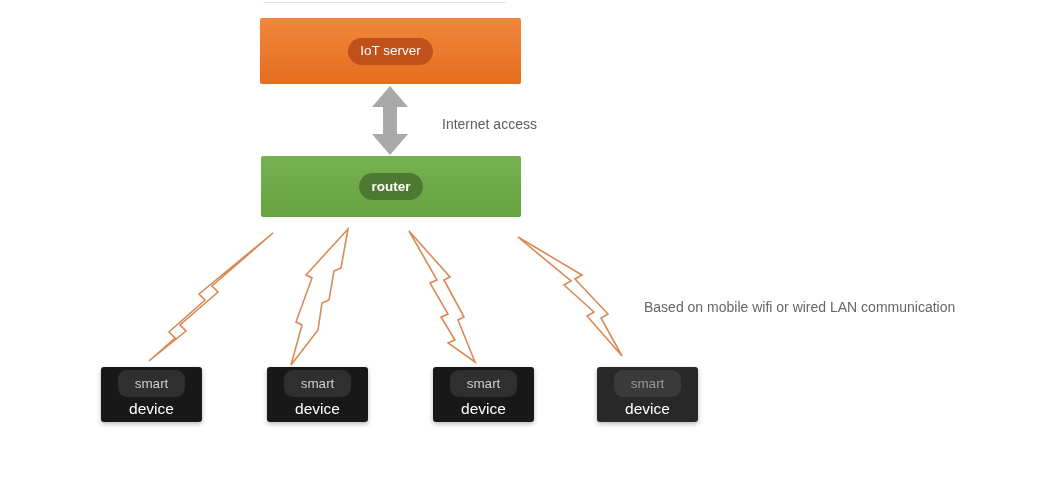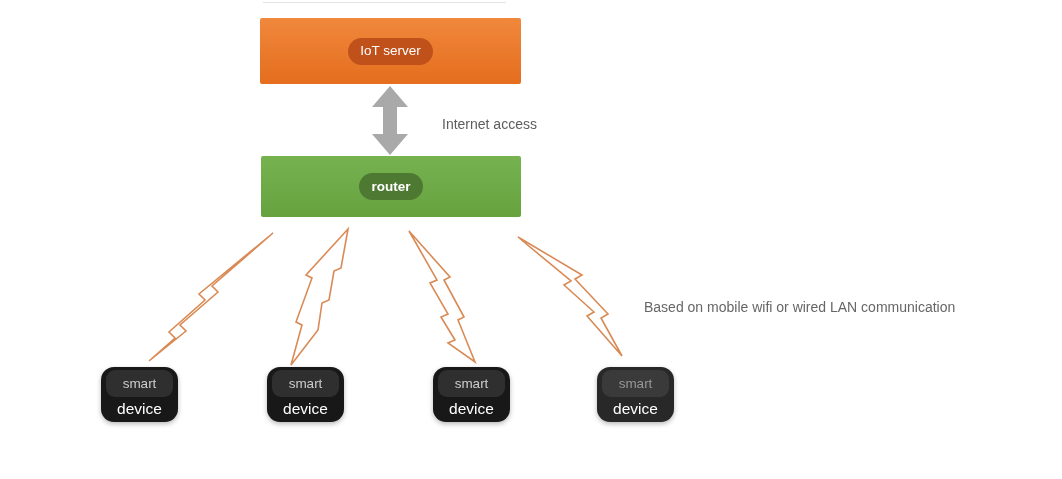--- a/index.html
+++ b/index.html
@@ -30,22 +30,22 @@
   }
   .pill-server{background:var(--server_pill);}
   .pill-router{background:var(--router_pill);font-weight:bold;}
   .overlay-svg{position:absolute;left:0;top:0;pointer-events:none;}
   .diagram-label{
     position:absolute;font-size:14px;color:var(--text_gray);white-space:nowrap;
   }
   .internet-label{left:442px;top:116px;}
   .lan-note{left:644px;top:255px;color:#666666;margin-top:44px;}
   .device{
-    position:absolute;top:367px;width:77px;height:55px;
-    background:var(--device_dark);border-radius:13px;
+    position:absolute;top:367px;width:101px;height:55px;
+    background:var(--device_dark);border-radius:3px;
     box-shadow:0 2px 5px rgba(0,0,0,0.28);
     display:flex;flex-direction:column;align-items:center;
   }
   .device-pill{
     margin-top:3px;width:67px;height:27px;border-radius:9px;
     background:var(--device_pill);
     display:flex;align-items:center;justify-content:center;
     color:#cdcdcd;font-size:13.5px;
   }
   .device-name{

